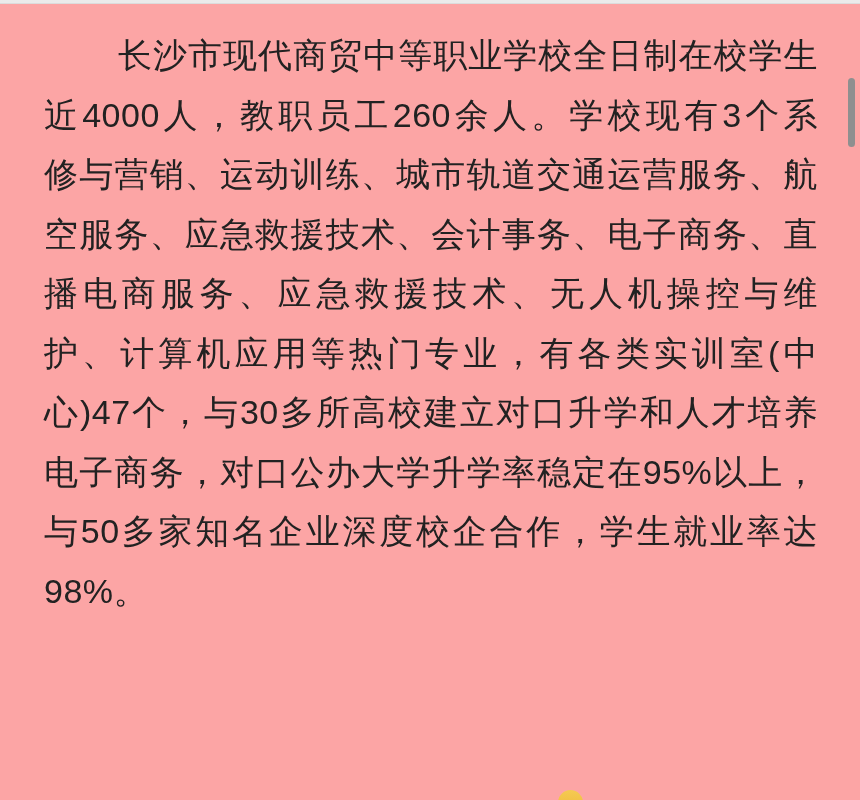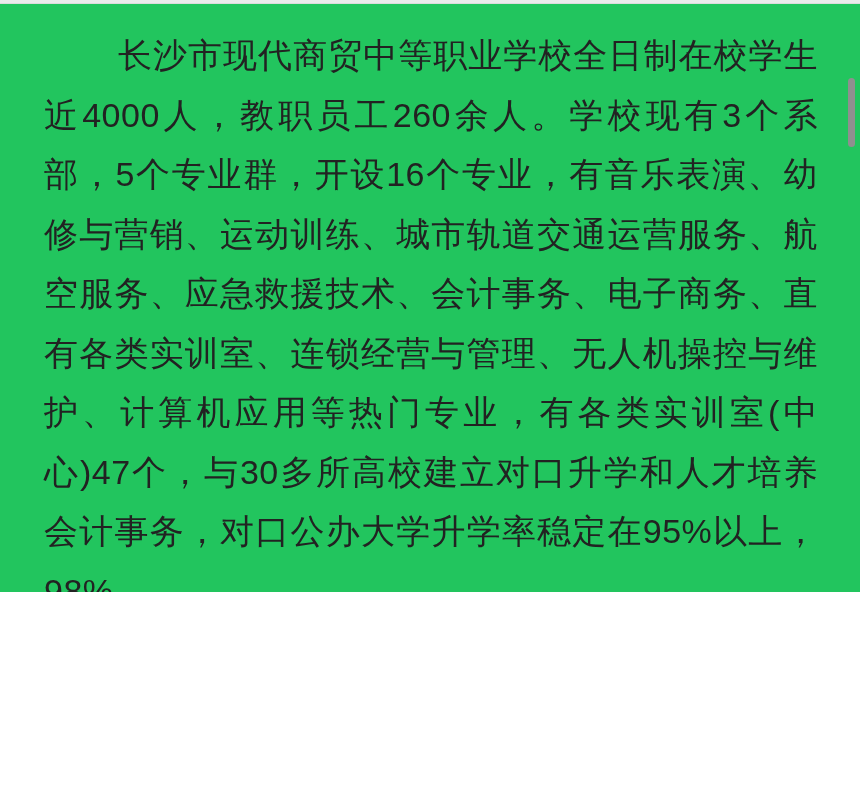--- a/index.html
+++ b/index.html
@@ -4,22 +4,22 @@
 <style>
   html, body {
     margin: 0;
     padding: 0;
     background: #ffffff;
     font-family: "Liberation Sans", "DejaVu Sans", sans-serif;
   }
   #screen {
     position: relative;
     width: 860px;
-    height: 592px;
-    background: #22c55e;
+    height: 800px;
+    background: #fca5a5;
     overflow: hidden;
   }
   
   .top-bar {
     position: absolute;
     left: 0; top: 0;
     width: 860px; height: 4px;
     background: #ebebeb;
     border-bottom: 1px solid #dcdcdc;
     box-sizing: border-box;
@@ -72,27 +72,27 @@
 </head>
 <body>
 
 <div id="screen">
 
   <div class="top-bar"></div>
 
   <div class="para">
     <div class="line indent">长沙市现代商贸中等职业学校全日制在校学生</div>
     <div class="line">近4000人，教职员工260余人。学校现有3个系</div>
-    <div class="line">部，5个专业群，开设16个专业，有音乐表演、幼</div>
     <div class="line">修与营销、运动训练、城市轨道交通运营服务、航</div>
     <div class="line">空服务、应急救援技术、会计事务、电子商务、直</div>
-    <div class="line">有各类实训室、连锁经营与管理、无人机操控与维</div>
+    <div class="line">播电商服务、应急救援技术、无人机操控与维</div>
     <div class="line">护、计算机应用等热门专业，有各类实训室(中</div>
     <div class="line">心)47个，与30多所高校建立对口升学和人才培养</div>
-    <div class="line">会计事务，对口公办大学升学率稳定在95%以上，</div>
+    <div class="line">电子商务，对口公办大学升学率稳定在95%以上，</div>
+    <div class="line">与50多家知名企业深度校企合作，学生就业率达</div>
     <div class="line last">98%。</div>
   </div>
 
   <div class="scrollbar-thumb"></div>
 
   <div class="floating-dot"></div>
 
 </div>
 
 </body></html>

